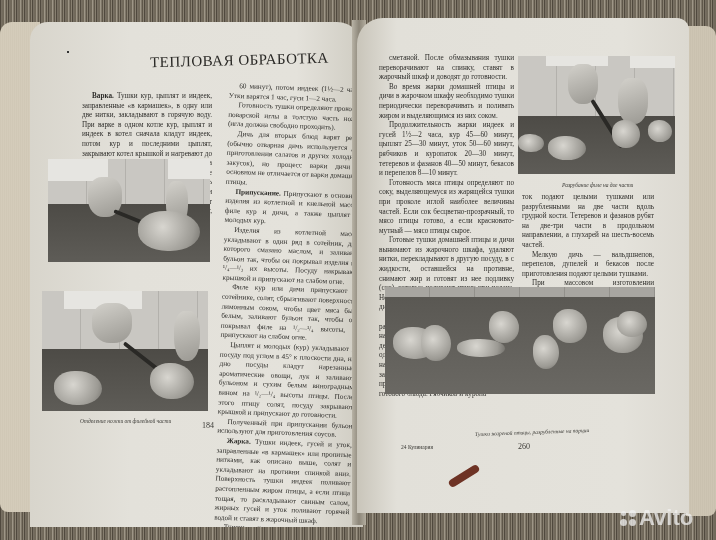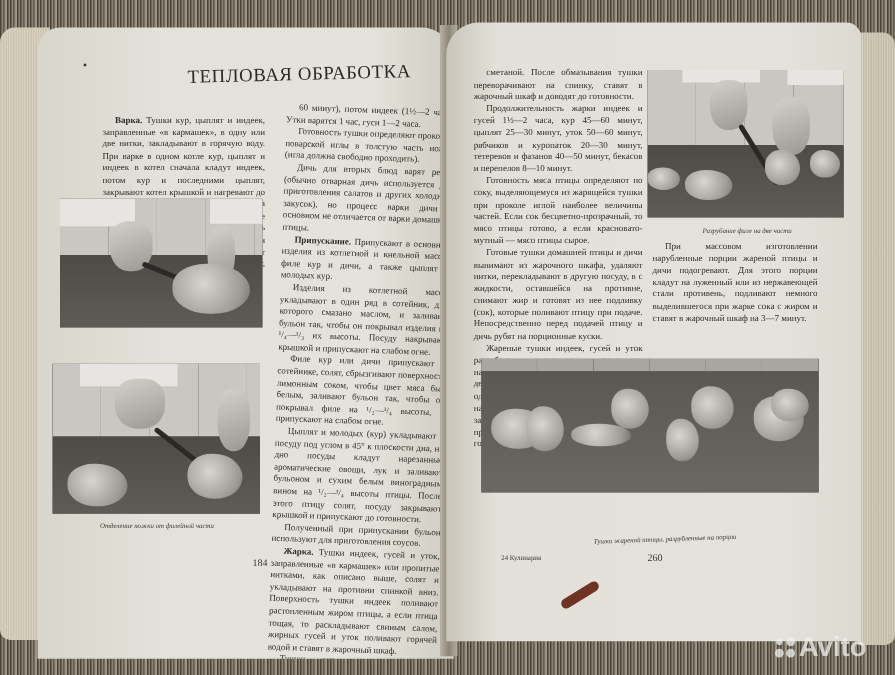--- a/index.html
+++ b/index.html
@@ -151,28 +151,29 @@
       <div class="table" style="height:62px;"></div>
       <div class="sleeve" style="left:22px; top:0; width:78px; height:18px;"></div>
       <div class="hand" style="left:50px; top:12px; width:40px; height:40px;"></div>
       <div class="hand" style="left:132px; top:20px; width:26px; height:50px;"></div>
       <div class="knife" style="left:82px; top:50px; width:62px; transform: rotate(38deg);"></div>
       <div class="bird" style="left:12px; top:80px; width:48px; height:34px;"></div>
       <div class="bird" style="left:108px; top:72px; width:44px; height:36px;"></div>
     </div>
     <div class="caption" style="left:50px; top:396px;">Отделение ножки от филейной части</div>
 
-    <div class="page-number" style="left:172px; top:424px;">184</div>
+    <div class="page-number" style="left:172px; top:399px;">184</div>
   </div>
 
   <div class="gutter"></div>
 
   <div class="page page-right">
     <div class="text-col" style="left:22px; top:36px; width:135px;">
       <p><span>сметаной. После обмазывания тушки переворачивают на спинку, ставят в жарочный шкаф и доводят до готовности.</span></p>
+      <p><span>Во время жарки домашней птицы и дичи в жарочном шкафу необходимо тушки периодически переворачивать и поливать жиром и выделяющимся из них соком.</span></p>
       <p><span>Продолжительность жарки индеек и гусей 1½—2 часа, кур 45—60 минут, цыплят 25—30 минут, уток 50—60 минут, рябчиков и куропаток 20—30 минут, тетеревов и фазанов 40—50 минут, бекасов и перепелов 8—10 минут.</span></p>
       <p><span>Готовность мяса птицы определяют по соку, выделяющемуся из жарящейся тушки при проколе иглой наиболее величины частей. Если сок бесцветно-прозрачный, то мясо птицы готово, а если красновато-мутный — мясо птицы сырое.</span></p>
       <p><span>Готовые тушки домашней птицы и дичи вынимают из жарочного шкафа, удаляют нитки, перекладывают в другую посуду, в с жидкости, оставшейся на противне, снимают жир и готовят из нее подливку (сок), которые поливают птицу при подаче. Непосредственно перед подачей птицу и дичь рубят на порционные куски.</span></p>
       <p><span>Жареные тушки индеек, гусей и уток разрубают пополам в продольном направлении, затем каждую половину делят на филе и ножку и рубят их на одинаковое количество кусочков. Кур рубят на четыре, пять, шесть и более частей, в зависимости от величины тушки и нормы, предусмотренной в рецептуре выхода готового блюда. Рябчиков и куропа-</span></p>
     </div>
 
     <div class="photo" style="left:161px; top:38px; width:157px; height:118px;">
       <div class="wall" style="height:62px;"></div>
       <div class="table" style="height:58px;"></div>
       <div class="sleeve" style="left:28px; top:0; width:62px; height:10px;"></div>
@@ -181,20 +182,22 @@
       <div class="hand" style="left:100px; top:22px; width:30px; height:46px;"></div>
       <div class="knife" style="left:74px; top:42px; width:56px; transform: rotate(58deg);"></div>
       <div class="bird" style="left:0; top:78px; width:26px; height:18px;"></div>
       <div class="bird" style="left:30px; top:80px; width:38px; height:24px;"></div>
       <div class="bird" style="left:94px; top:64px; width:28px; height:28px;"></div>
       <div class="bird" style="left:130px; top:64px; width:24px; height:22px;"></div>
     </div>
     <div class="caption" style="left:205px; top:164px;">Разрубание филе на две части</div>
 
     <div class="text-col" style="left:165px; top:175px; width:132px;">
+      <p style="text-indent:0"><span>ток подают целыми тушками или разрубленными на две части вдоль грудной кости. Тетеревов и фазанов рубят на две-три части в продольном направлении, а глухарей на шесть-восемь частей.</span></p>
+      <p><span>Мелкую дичь — вальдшнепов, перепелов, дупелей и бекасов после приготовления подают целыми тушками.</span></p>
       <p><span>При массовом изготовлении нарубленные порции жареной птицы и дичи подогревают. Для этого порции кладут на луженный или из нержавеющей стали противень, подливают немного выделившегося при жарке сока с жиром и ставят в жарочный шкаф на 3—7 минут.</span></p>
     </div>
 
     <div class="photo" style="left:28px; top:269px; width:270px; height:107px;">
       <div class="wall" style="height:10px; background: repeating-linear-gradient(90deg, #a8a6a1 0, #a8a6a1 44px, #7d7b76 45px);"></div>
       <div class="table" style="height:97px; background: linear-gradient(180deg,#5a5853,#6a6863);"></div>
       <div class="bird" style="left:8px; top:40px; width:44px; height:32px;"></div>
       <div class="bird" style="left:36px; top:38px; width:30px; height:36px;"></div>
       <div class="bird" style="left:72px; top:52px; width:48px; height:18px;"></div>
       <div class="bird" style="left:104px; top:24px; width:30px; height:32px;"></div>

